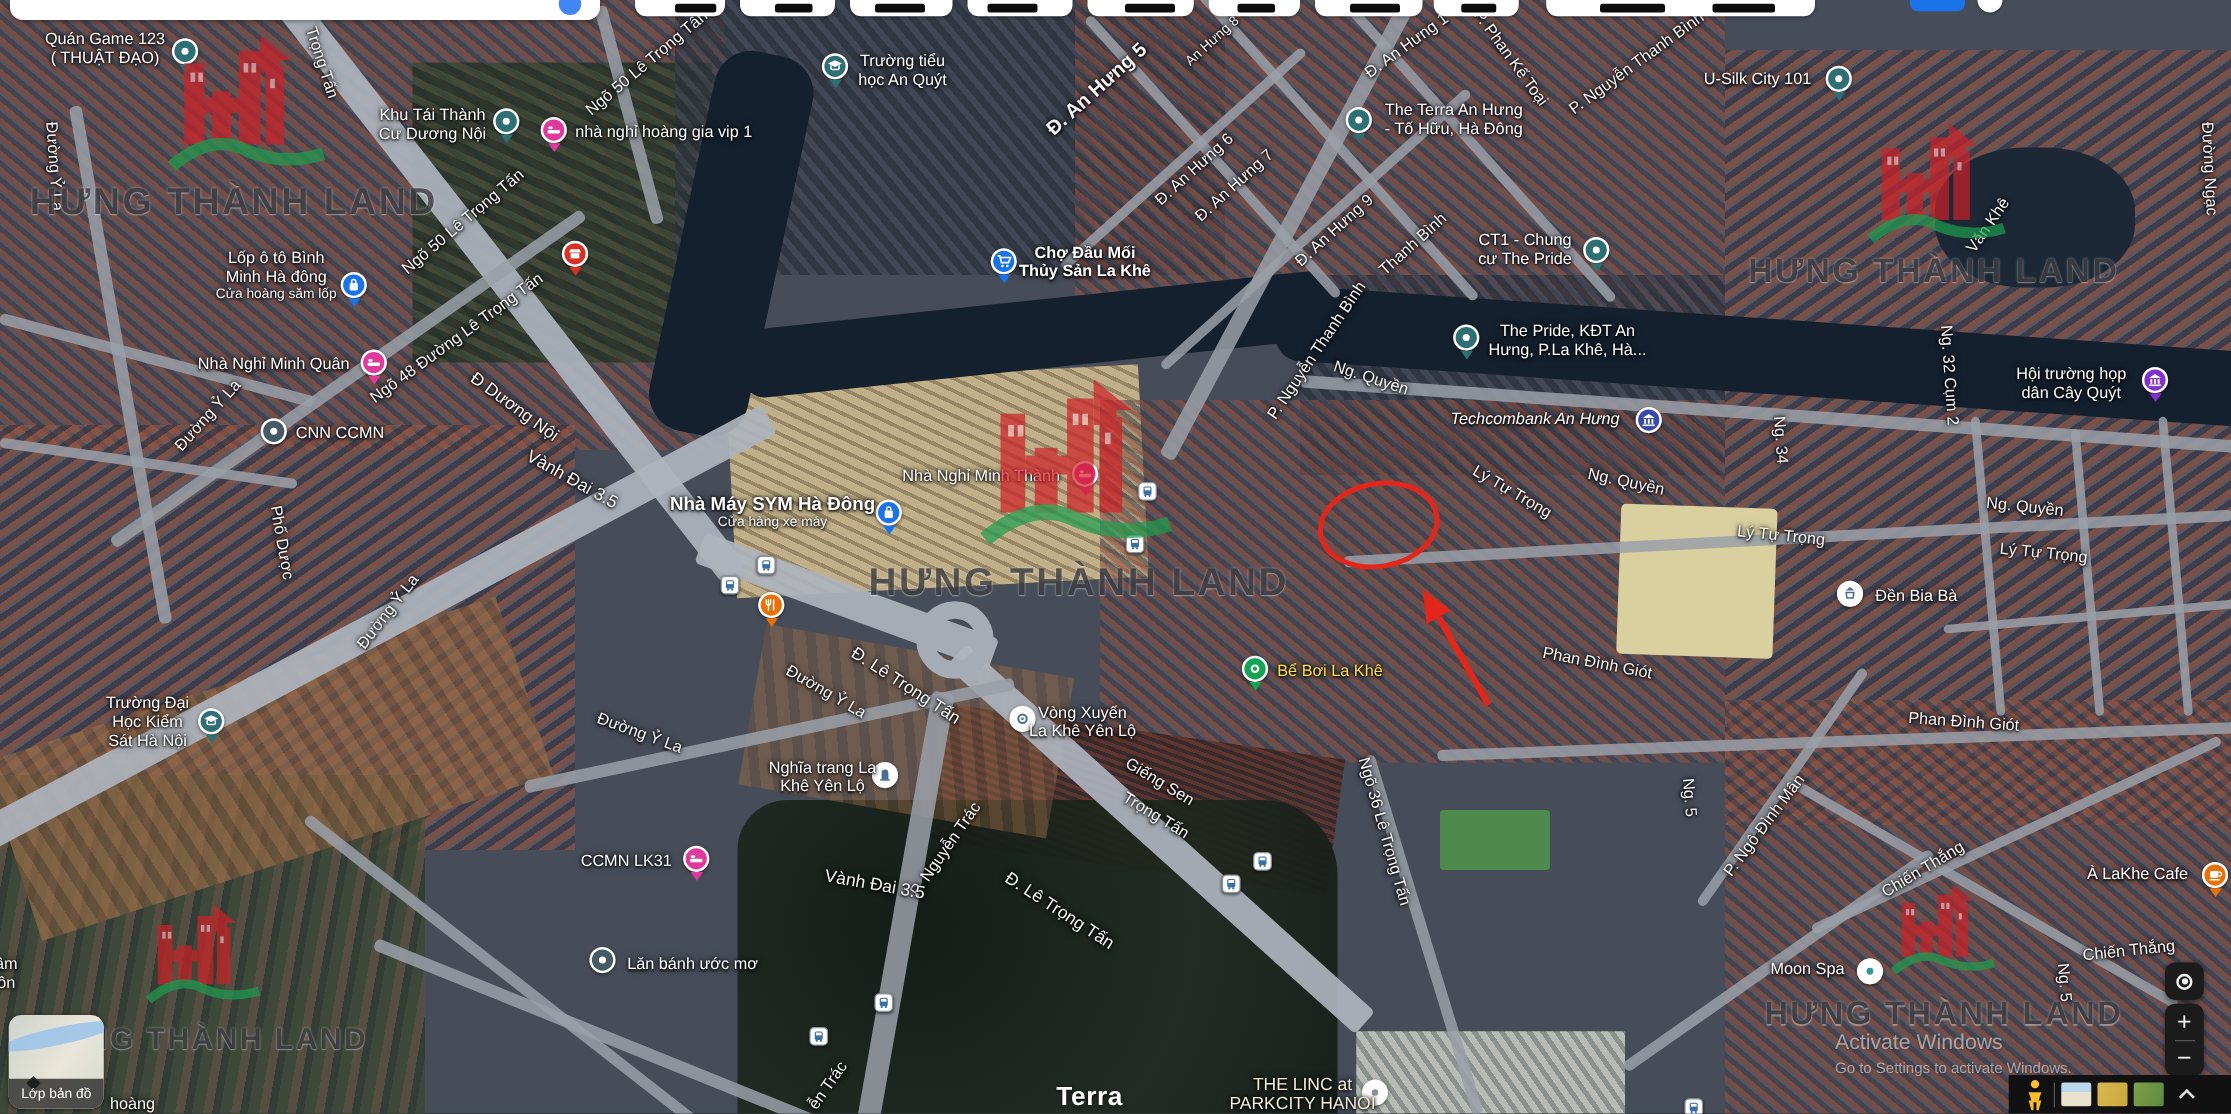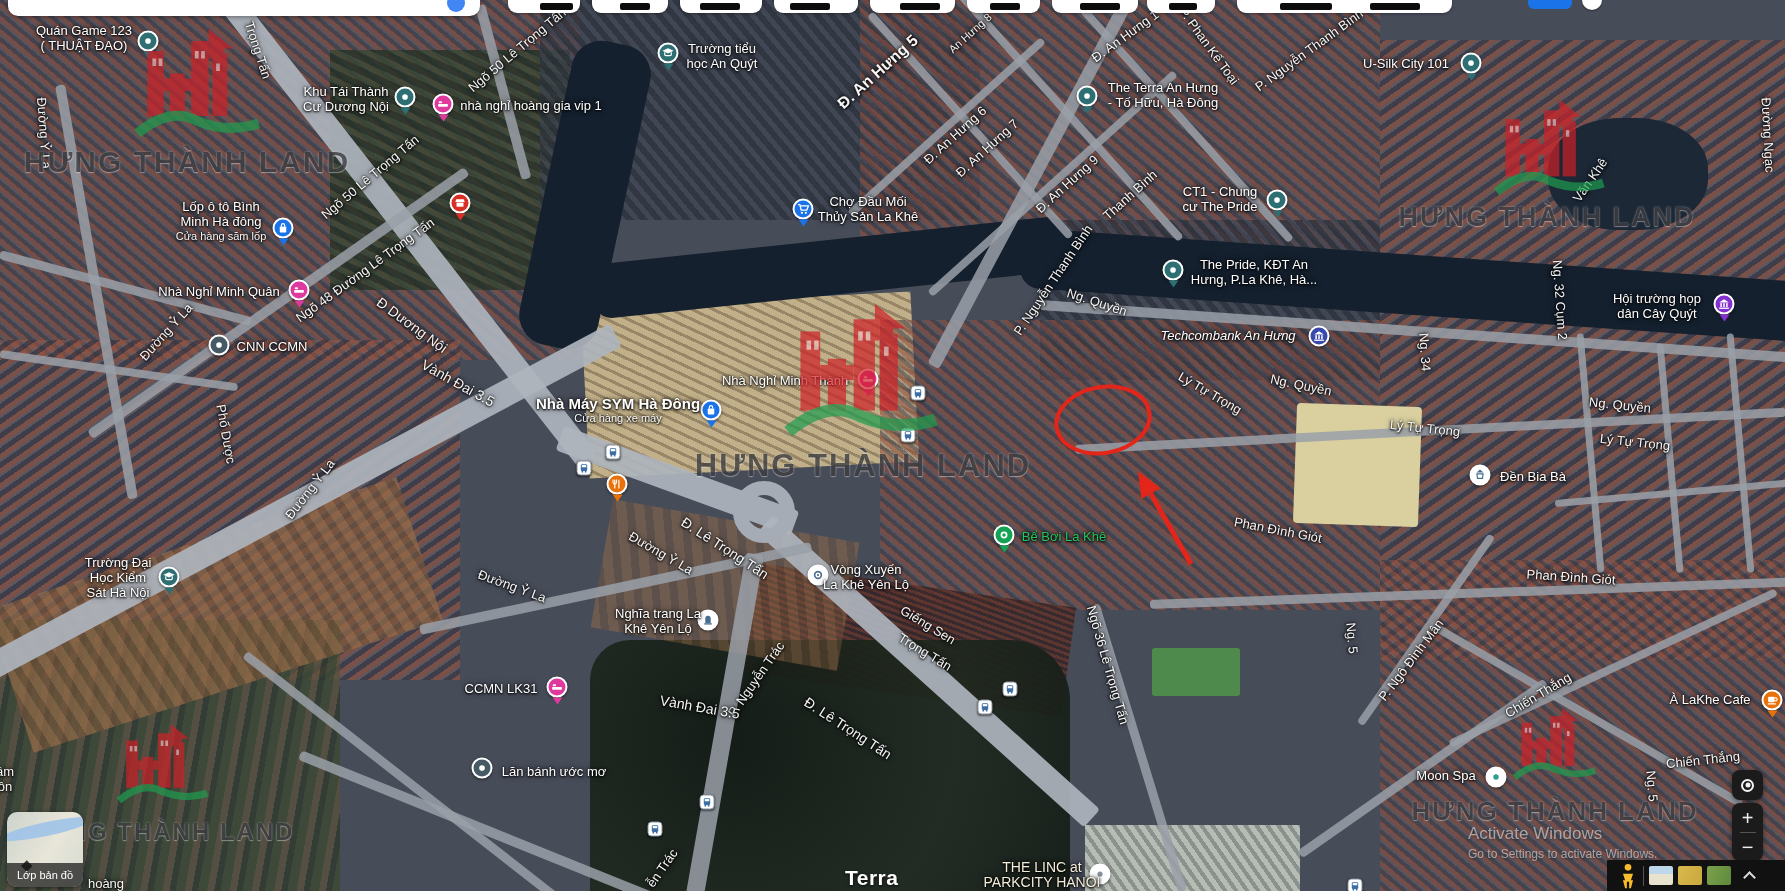--- a/index.html
+++ b/index.html
@@ -251,40 +251,40 @@
       </div>
       <span class="poi-ic c-blue tail" style="left: 283px; top: 228px;">
         <svg viewBox="0 0 12 12">
           <rect x="3" y="4.5" width="6" height="5.6" rx=".8" fill="#fff"></rect>
           <path d="M4.5 4.5V3.4a1.5 1.5 0 013 0v1.1" fill="none" stroke="#fff" stroke-width="1.1"></path>
         </svg>
       </span>
       <div class="poi-label" style="left: 221px; top: 221px;">
         <div>Lốp ô tô Bình</div>
         <div>Minh Hà đông</div>
-        <div class="sm">Cửa hàng săm lốp</div>
+        <div class="sm">Cửa hoàng săm lốp</div>
       </div>
       <span class="poi-ic c-teal tail" style="left: 668px; top: 53px;">
         <svg viewBox="0 0 12 12">
           <path d="M6 1.5L.8 4 6 6.5 11.2 4z" fill="#fff"></path>
           <path d="M3 5.2v2.6c0 .9 6 .9 6 0V5.2" stroke="#fff" stroke-width="1.1" fill="none"></path>
         </svg>
       </span>
       <div class="poi-label" style="left: 722px; top: 56px;">
         <div>Trường tiểu</div>
         <div>học An Quýt</div>
       </div>
       <span class="poi-ic c-blue tail" style="left: 803px; top: 209px;">
         <svg viewBox="0 0 12 12">
           <path d="M1.5 2h1.6l1.2 5h5.2L11 3.2H4" fill="none" stroke="#fff" stroke-width="1.2"></path>
           <circle cx="5" cy="9.5" r="1" fill="#fff"></circle>
           <circle cx="8.6" cy="9.5" r="1" fill="#fff"></circle>
         </svg>
       </span>
-      <div class="poi-label" style="left: 868px; top: 209px;">
+      <div class="poi-label" style="left: 868px; top: 209px; font-weight: bold;">
         <div>Chợ Đầu Mối</div>
         <div>Thủy Sản La Khê</div>
       </div>
       <span class="poi-ic c-teal tail" style="left: 1087px; top: 96px;">
         <svg viewBox="0 0 12 12">
           <circle cx="6" cy="6" r="2.6" fill="#fff"></circle>
         </svg>
       </span>
       <div class="poi-label" style="left: 1163px; top: 95px;">
         <div>The Terra An Hưng</div>
@@ -384,21 +384,21 @@
         </svg>
       </span>
       <div class="poi-label" style="left: 1533px; top: 476px;">
         <div>Đền Bia Bà</div>
       </div>
       <span class="poi-ic c-green tail" style="left: 1004px; top: 535px;">
         <svg viewBox="0 0 12 12">
           <circle cx="6" cy="6" r="2.4" fill="none" stroke="#fff" stroke-width="1.6"></circle>
         </svg>
       </span>
-      <div class="poi-label" style="left: 1064px; top: 536px; color: #22c55e;">
+      <div class="poi-label" style="left: 1064px; top: 536px; color: #fde047;">
         <div>Bể Bơi La Khê</div>
       </div>
       <span class="poi-ic c-white" style="left: 818px; top: 575px;">
         <svg viewBox="0 0 12 12">
           <circle cx="6" cy="6" r="3.1" fill="none" stroke="#4a6e8f" stroke-width="1.5"></circle>
           <circle cx="6" cy="6" r="1" fill="#4a6e8f"></circle>
         </svg>
       </span>
       <div class="poi-label" style="left: 866px; top: 577px;">
         <div>Vòng Xuyến</div>

